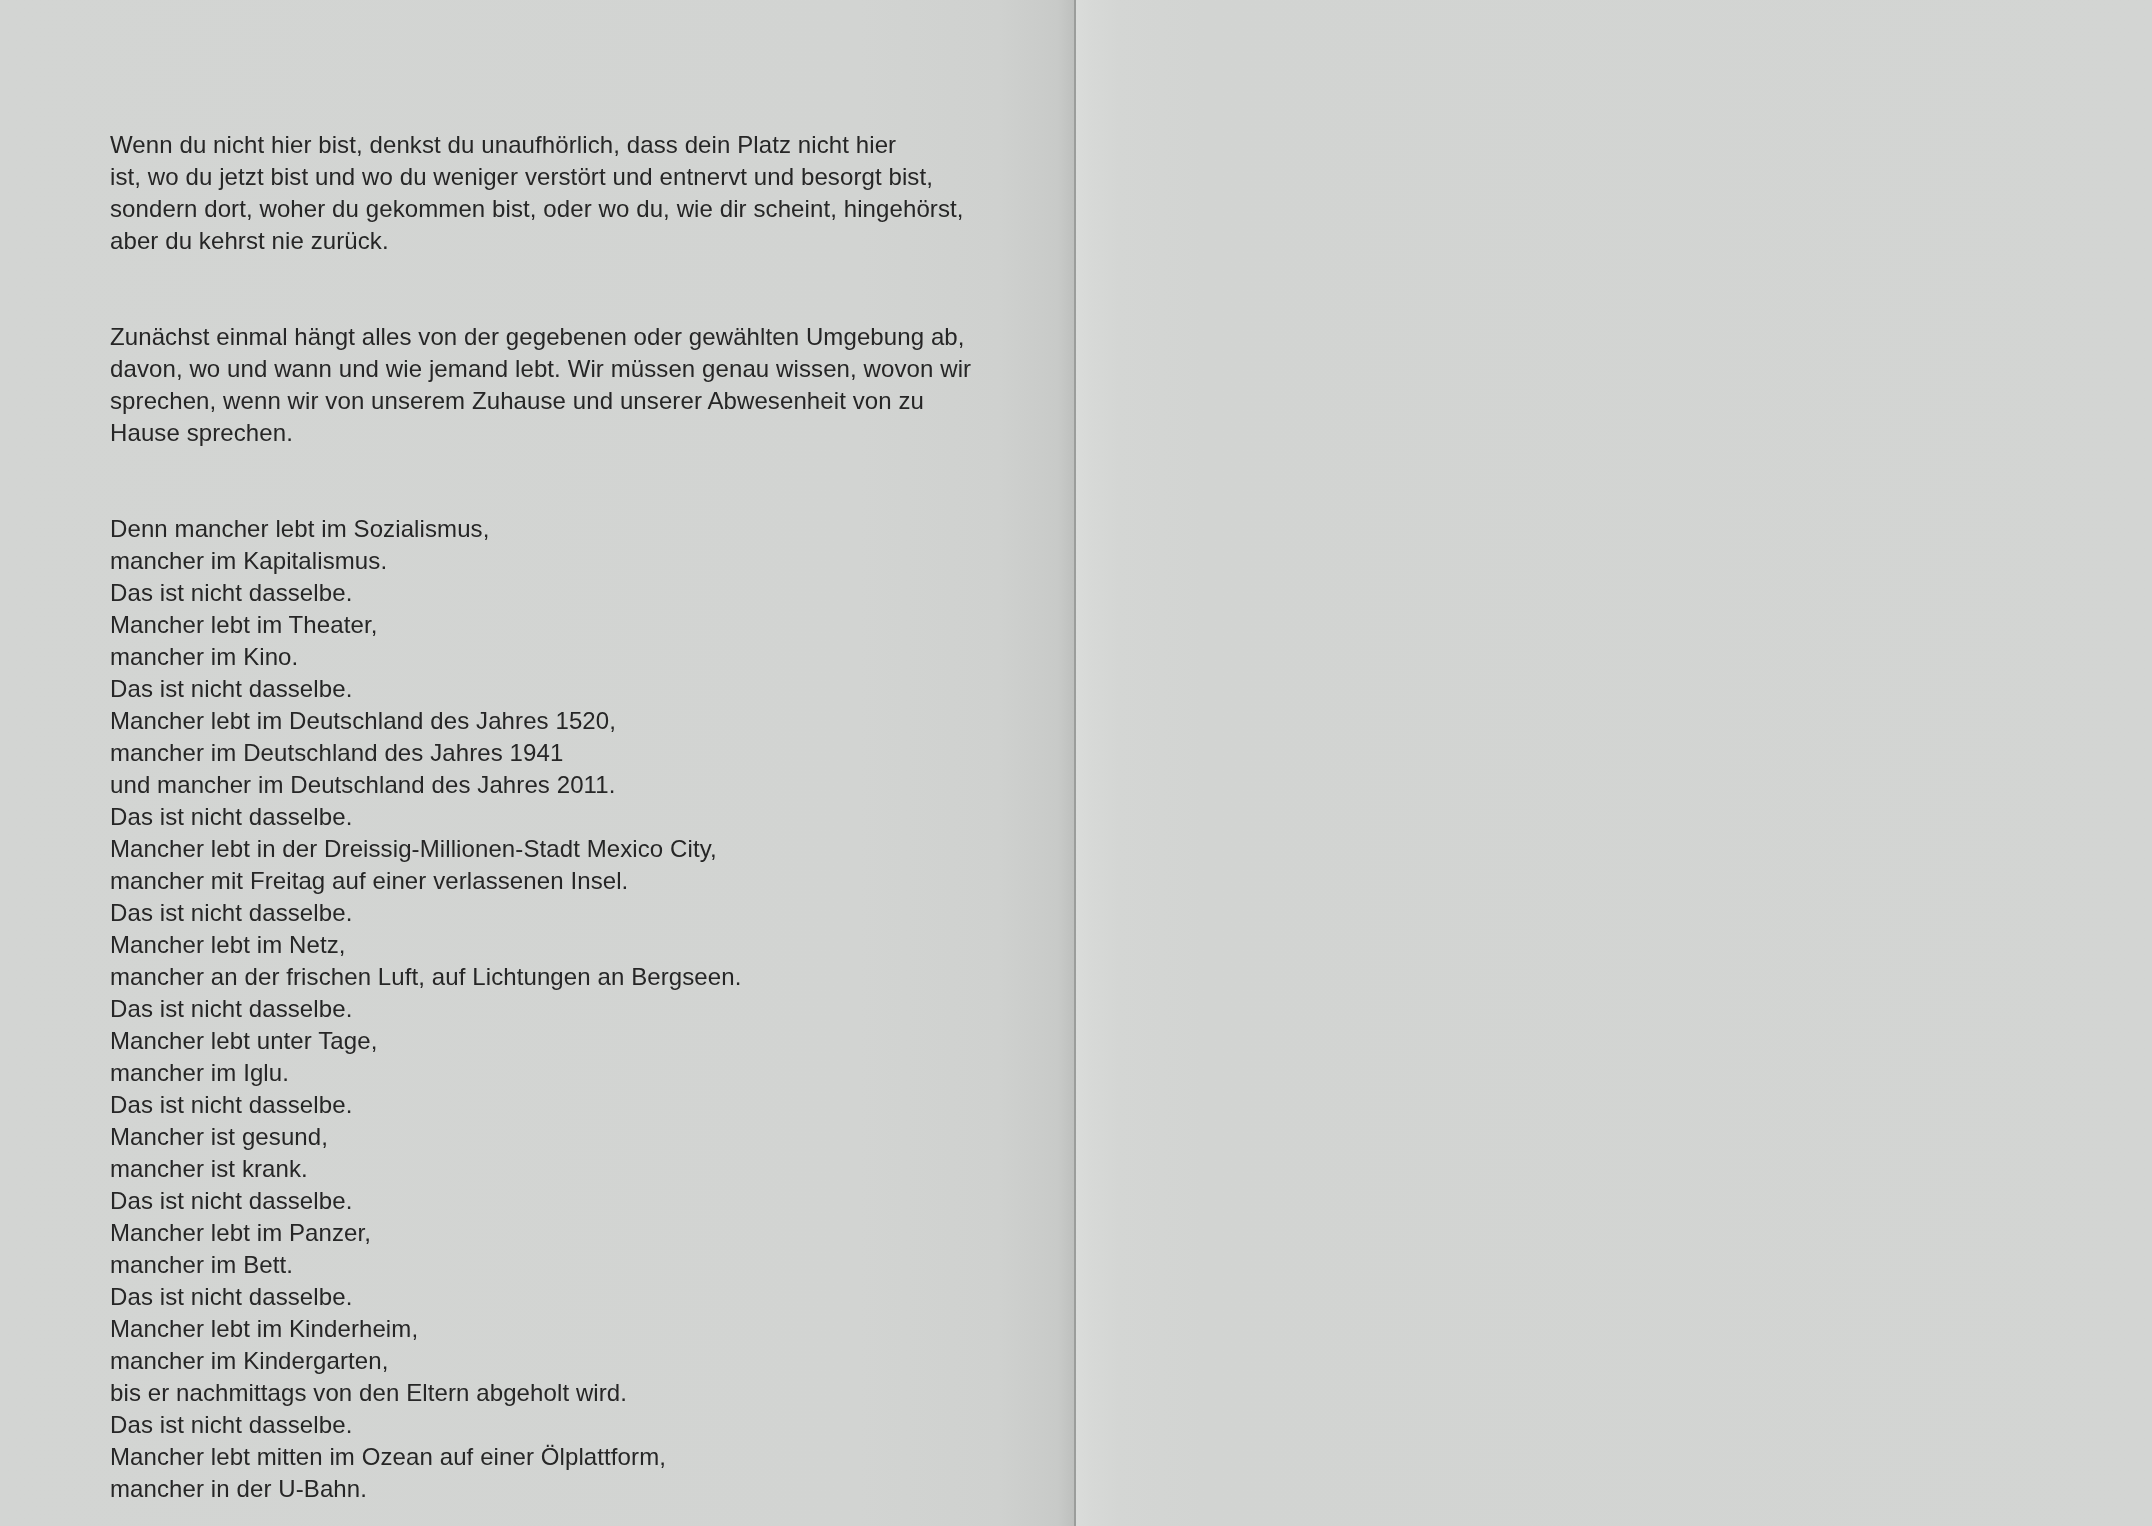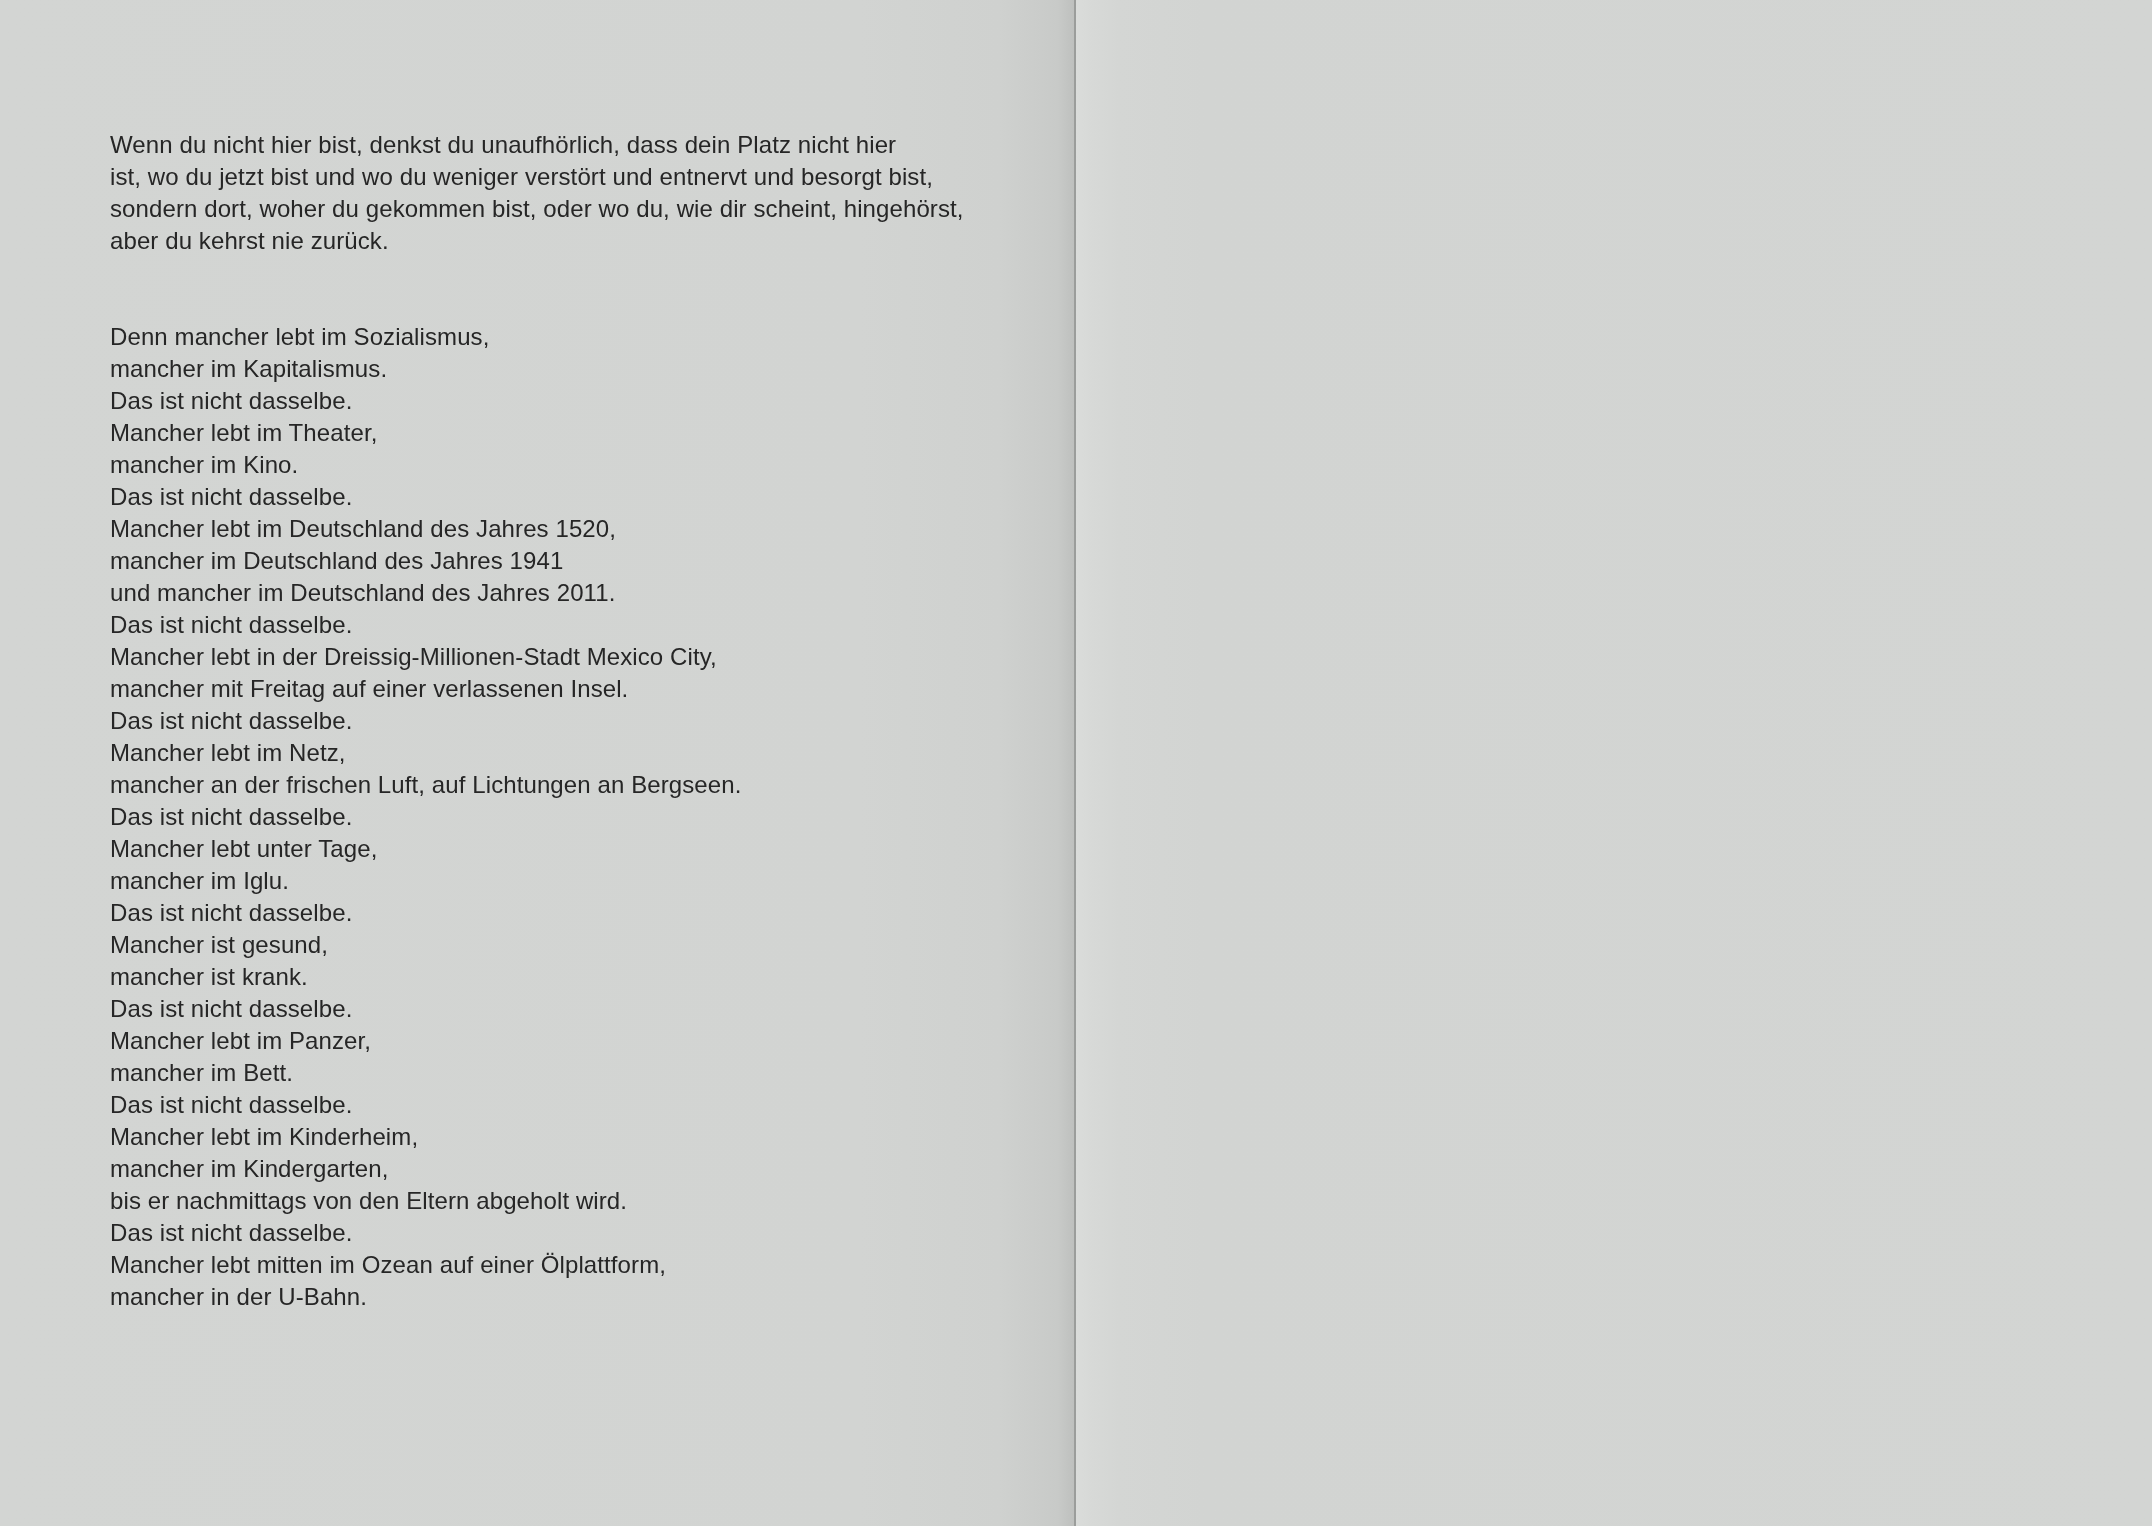--- a/index.html
+++ b/index.html
@@ -71,20 +71,24 @@
 <body>
 
 <div class="spread">
 
   <div class="page-left">
     <div class="textblock textblock-left">
       <p class="para">Wenn du nicht hier bist, denkst du unaufhörlich, dass dein Platz nicht hier
 ist, wo du jetzt bist und wo du weniger verstört und entnervt und besorgt bist,
 sondern dort, woher du gekommen bist, oder wo du, wie dir scheint, hingehörst,
 aber du kehrst nie zurück.</p>
+      <p class="para">Zunächst einmal hängt alles von der gegebenen oder gewählten Umgebung ab,
+davon, wo und wann und wie jemand lebt. Wir müssen genau wissen, wovon wir
+sprechen, wenn wir von unserem Zuhause und unserer Abwesenheit von zu
+Hause sprechen.</p>
       <p class="para">Denn mancher lebt im Sozialismus,
 mancher im Kapitalismus.
 Das ist nicht dasselbe.
 Mancher lebt im Theater,
 mancher im Kino.
 Das ist nicht dasselbe.
 Mancher lebt im Deutschland des Jahres 1520,
 mancher im Deutschland des Jahres 1941
 und mancher im Deutschland des Jahres 2011.
 Das ist nicht dasselbe.

